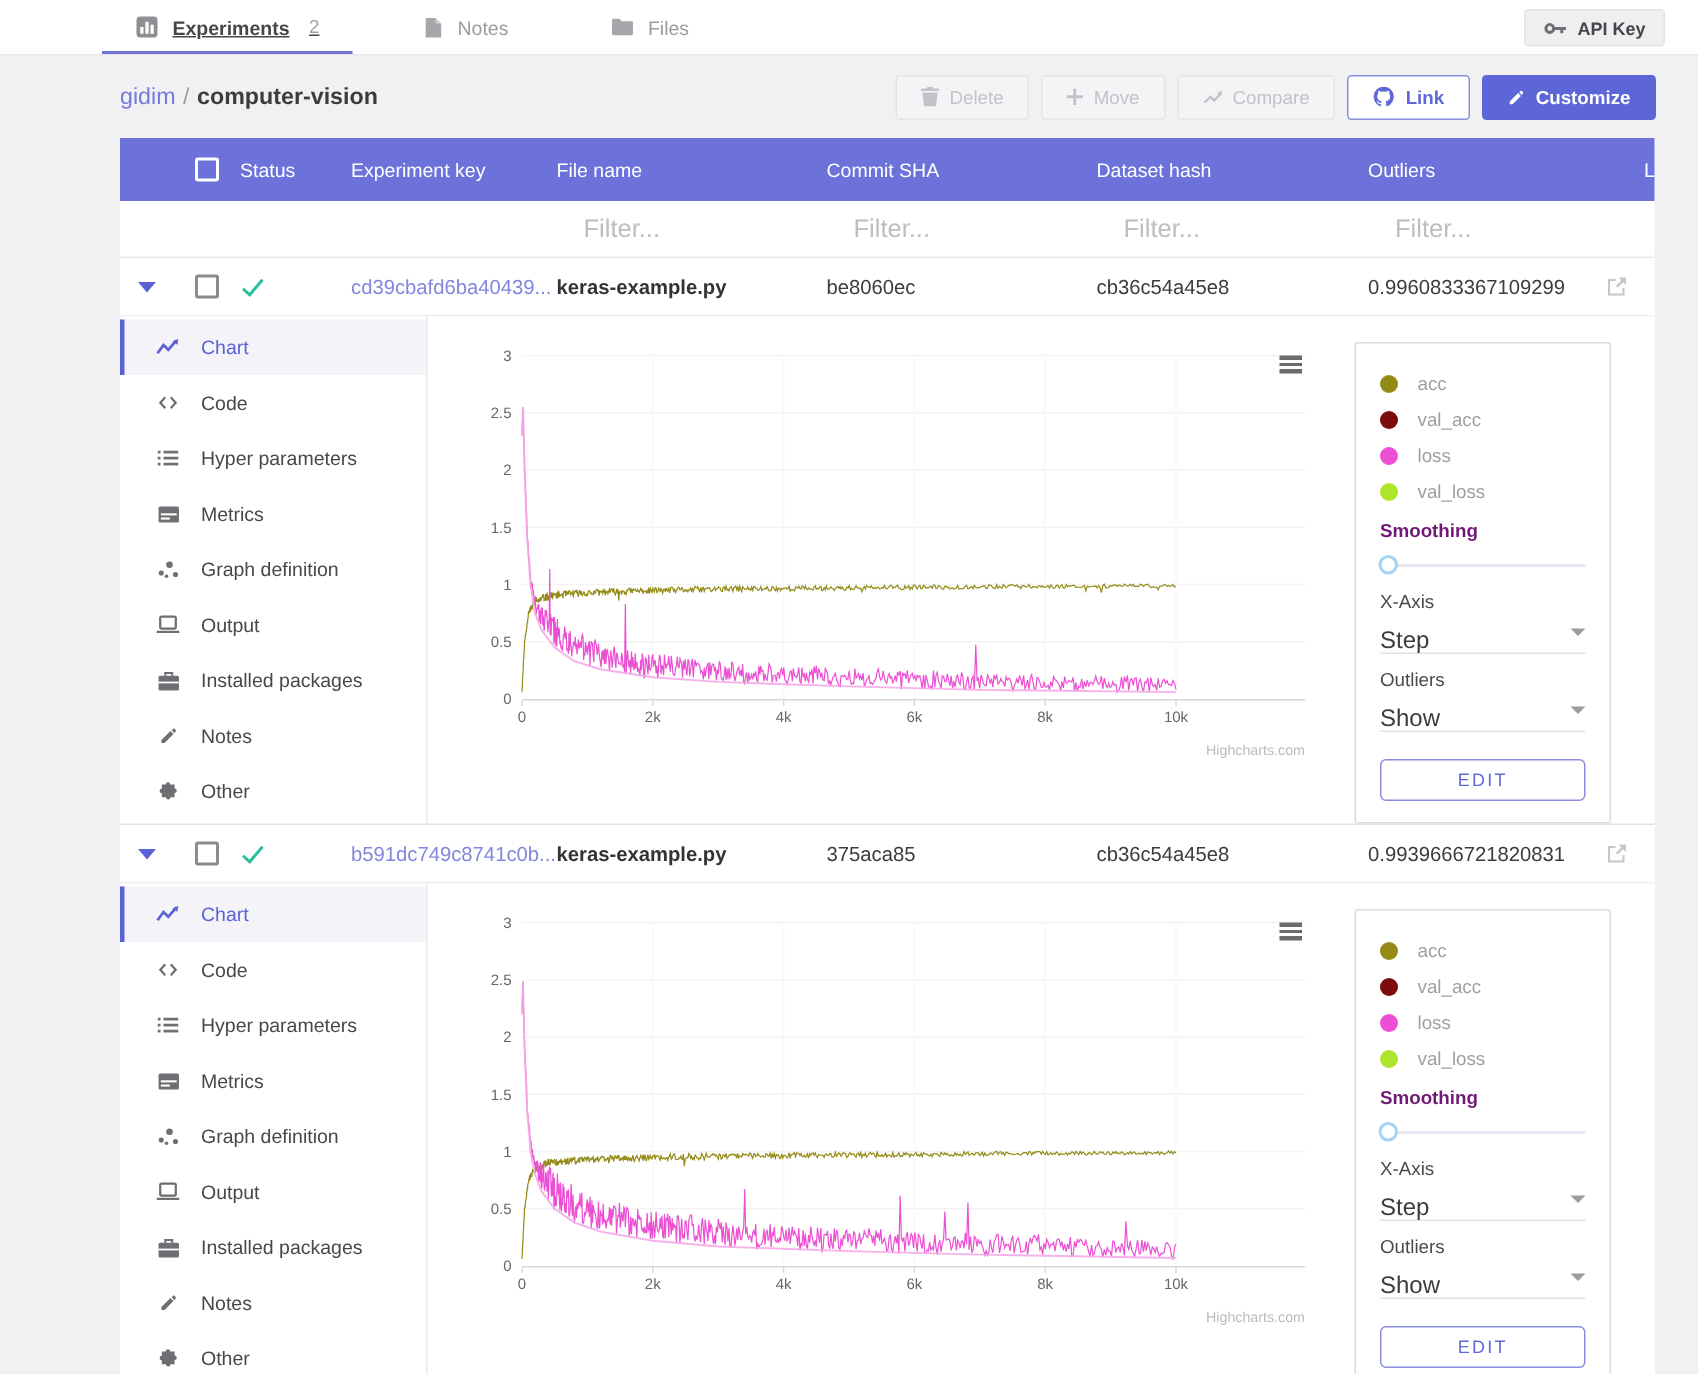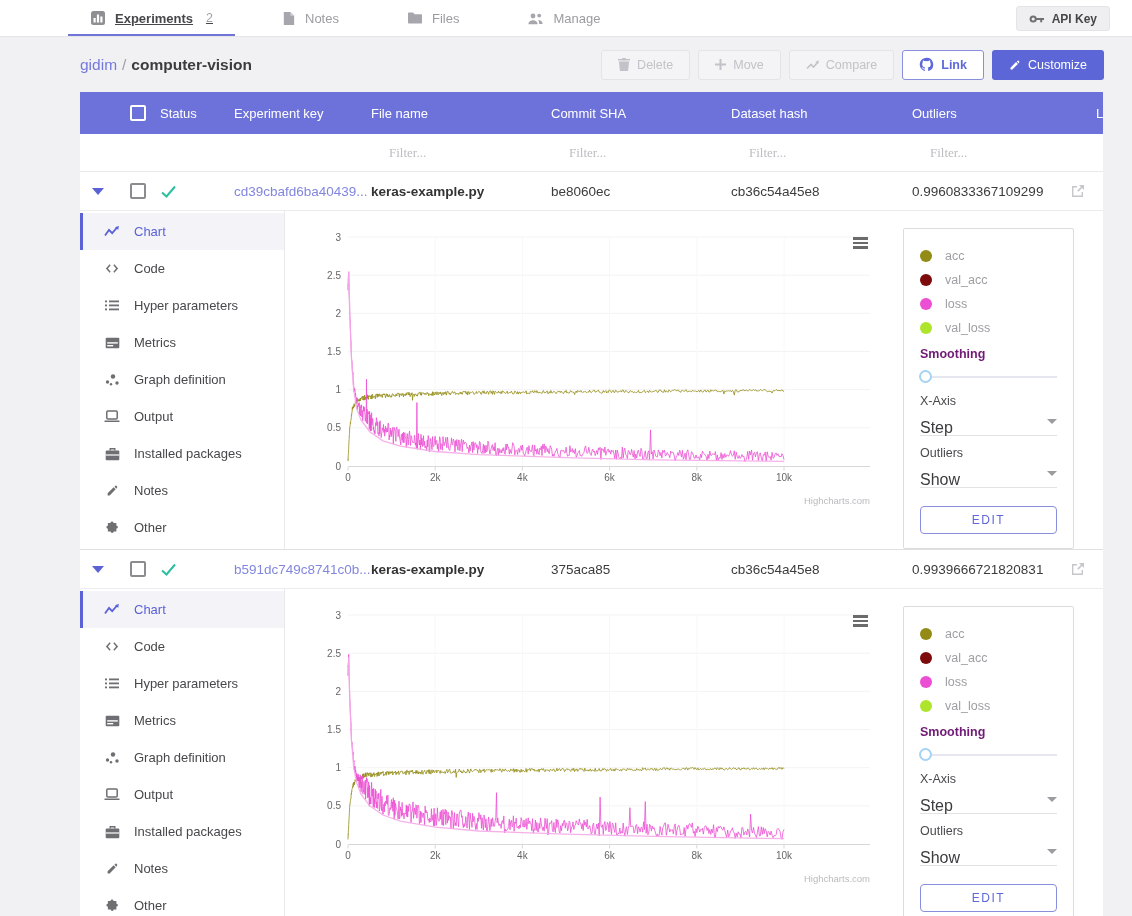--- a/index.html
+++ b/index.html
@@ -26,33 +26,33 @@
   .crumb { font-size:15.5px; }
   .crumb .owner { color:#7579DB; cursor:pointer; }
   .crumb .sep { color:#9E9EA4; margin:0 5px; }
   .crumb .proj { color:#3C3C3F; font-weight:bold; }
   .actions { margin-left:auto; display:flex; gap:8px; }
   .btn { height:30px; border-radius:3px; font-size:12.5px; display:flex; align-items:center;
          justify-content:center; gap:7px; padding:0 16px; cursor:pointer; border:1px solid transparent; }
   .btn .bicon { display:flex; }
   .btn.disabled { background:#F4F4F6; border-color:#E4E4E8; color:#C2C2C8; }
   .btn.outline { background:#fff; border-color:#8A8EDE; color:#5E68D8; font-weight:bold; }
-  .btn.primary { background:#5C66D6; color:#fff; font-weight:normal; }
+  .btn.primary { background:#5C66D6; color:#fff; font-weight:bold; }
 
   
   .table-wrap { margin-left:80px; width:1023px; background:#fff; overflow:hidden; }
   .trow { display:flex; align-items:center; width:1136px; }
   .thead { background:#6C72D9; height:42px; color:#fff; font-size:13px; }
   .cell { flex:none; display:flex; align-items:center; }
   .c0{width:36px; justify-content:center;} .c1{width:44px; justify-content:center;}
   .c2{width:74px;} .c3{width:137px;} .c4{width:180px;} .c5{width:180px;}
   .c6{width:181px;} .c7{width:148px;} .c8{width:36px; justify-content:center;} .c9{width:120px;}
   .filters { height:38px; border-bottom:1px solid #E9E9EC; }
-  .filter-in { border:none; outline:none; font-size:13px; color:#c2410c; width:90%;
-               font-family:Liberation Serif, serif; padding-left:18px; }
+  .filter-in { border:none; outline:none; font-size:17px; color:#c2410c; width:90%;
+               font-family:Liberation Sans, sans-serif; padding-left:18px; }
   .filter-in::placeholder { color:#BDBDC2; }
   .exp-row { height:39px; border-bottom:1px solid #ECECEF; font-size:13.5px; background:#fff; }
   .caret-down { width:0; height:0; border-left:6px solid transparent; border-right:6px solid transparent;
                 border-top:7px solid #5A62D6; cursor:pointer; }
   .cbx { width:16px; height:16px; border:2px solid #8B8B90; border-radius:2px; background:#fff; cursor:pointer; }
   .cbx.on-purple { border-color:#fff; background:transparent; }
   .check { color:#2CBE9E; display:flex; }
   .key-link { color:#8286DD; cursor:pointer; }
   .fname { color:#333; font-weight:bold; }
   .open-ic { color:#C6C6CB; cursor:pointer; display:flex; }
@@ -117,31 +117,20 @@
     </span>
     <span>Notes</span>
   </div>
   <div class="tab">
     <span class="ticon">
       <svg width="16" height="16" viewBox="0 0 16 16">
           <path fill="currentColor" d="M1 3.5c0-.6.4-1 1-1h4l1.6 1.7H14c.6 0 1 .4 1 1v7.3c0 .6-.4 1-1 1H2c-.6 0-1-.4-1-1z"></path>
         </svg>
     </span>
     <span>Files</span>
-  </div>
-  <div class="tab">
-    <span class="ticon">
-      <svg width="17" height="15" viewBox="0 0 17 15">
-          <circle cx="6" cy="5" r="2.4" fill="currentColor"></circle>
-          <path fill="currentColor" d="M1.5 12.5c0-2 2-3.3 4.5-3.3s4.5 1.3 4.5 3.3v.8H1.5z"></path>
-          <circle cx="12.2" cy="4.6" r="1.9" fill="currentColor"></circle>
-          <path fill="currentColor" d="M11.3 9c2.3.1 4.2 1.3 4.2 3.2v.9h-3.4c0-1.8-.3-3-.8-4.1z"></path>
-        </svg>
-    </span>
-    <span>Manage</span>
   </div>
   <div class="api-btn">
     <span class="kicon">
       <svg width="16" height="12" viewBox="0 0 16 12">
           <circle cx="4.2" cy="6" r="2.6" fill="none" stroke="currentColor" stroke-width="2"></circle>
           <path fill="currentColor" d="M6.8 5h8.2v2h-1.8v2.2h-2V7H6.8z"></path>
         </svg>
     </span>
     <span>API Key</span>
   </div>

